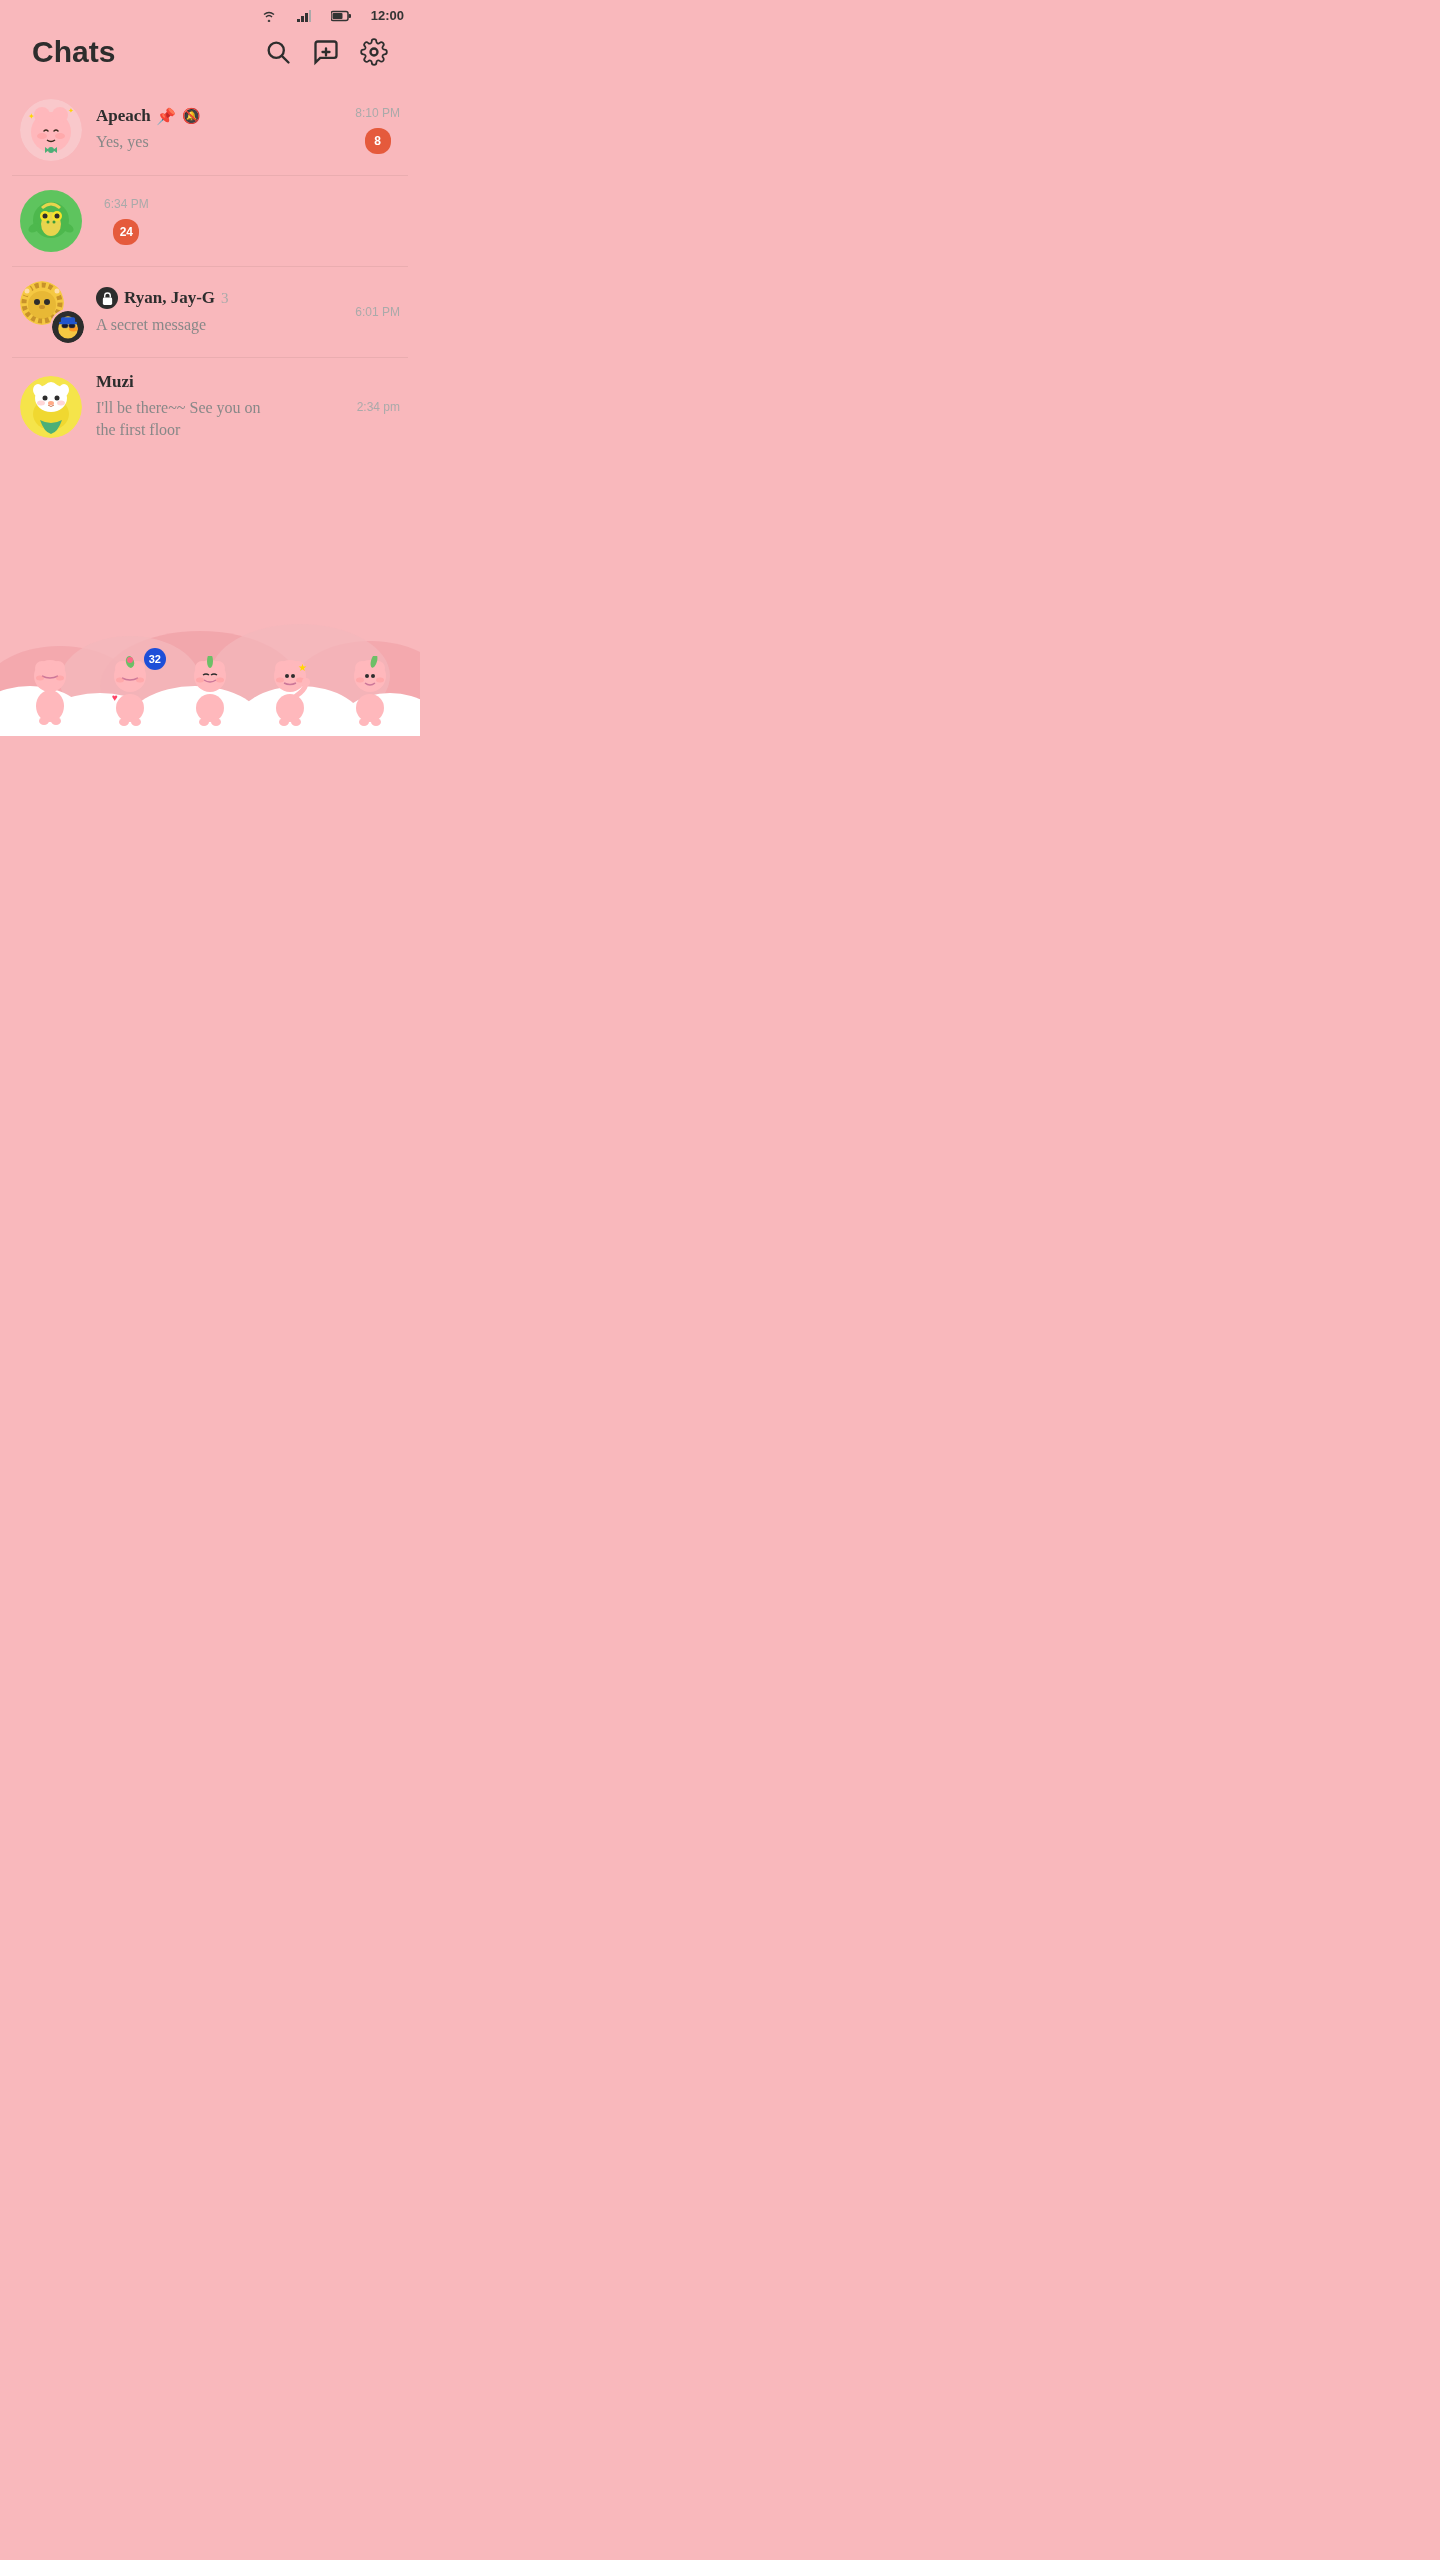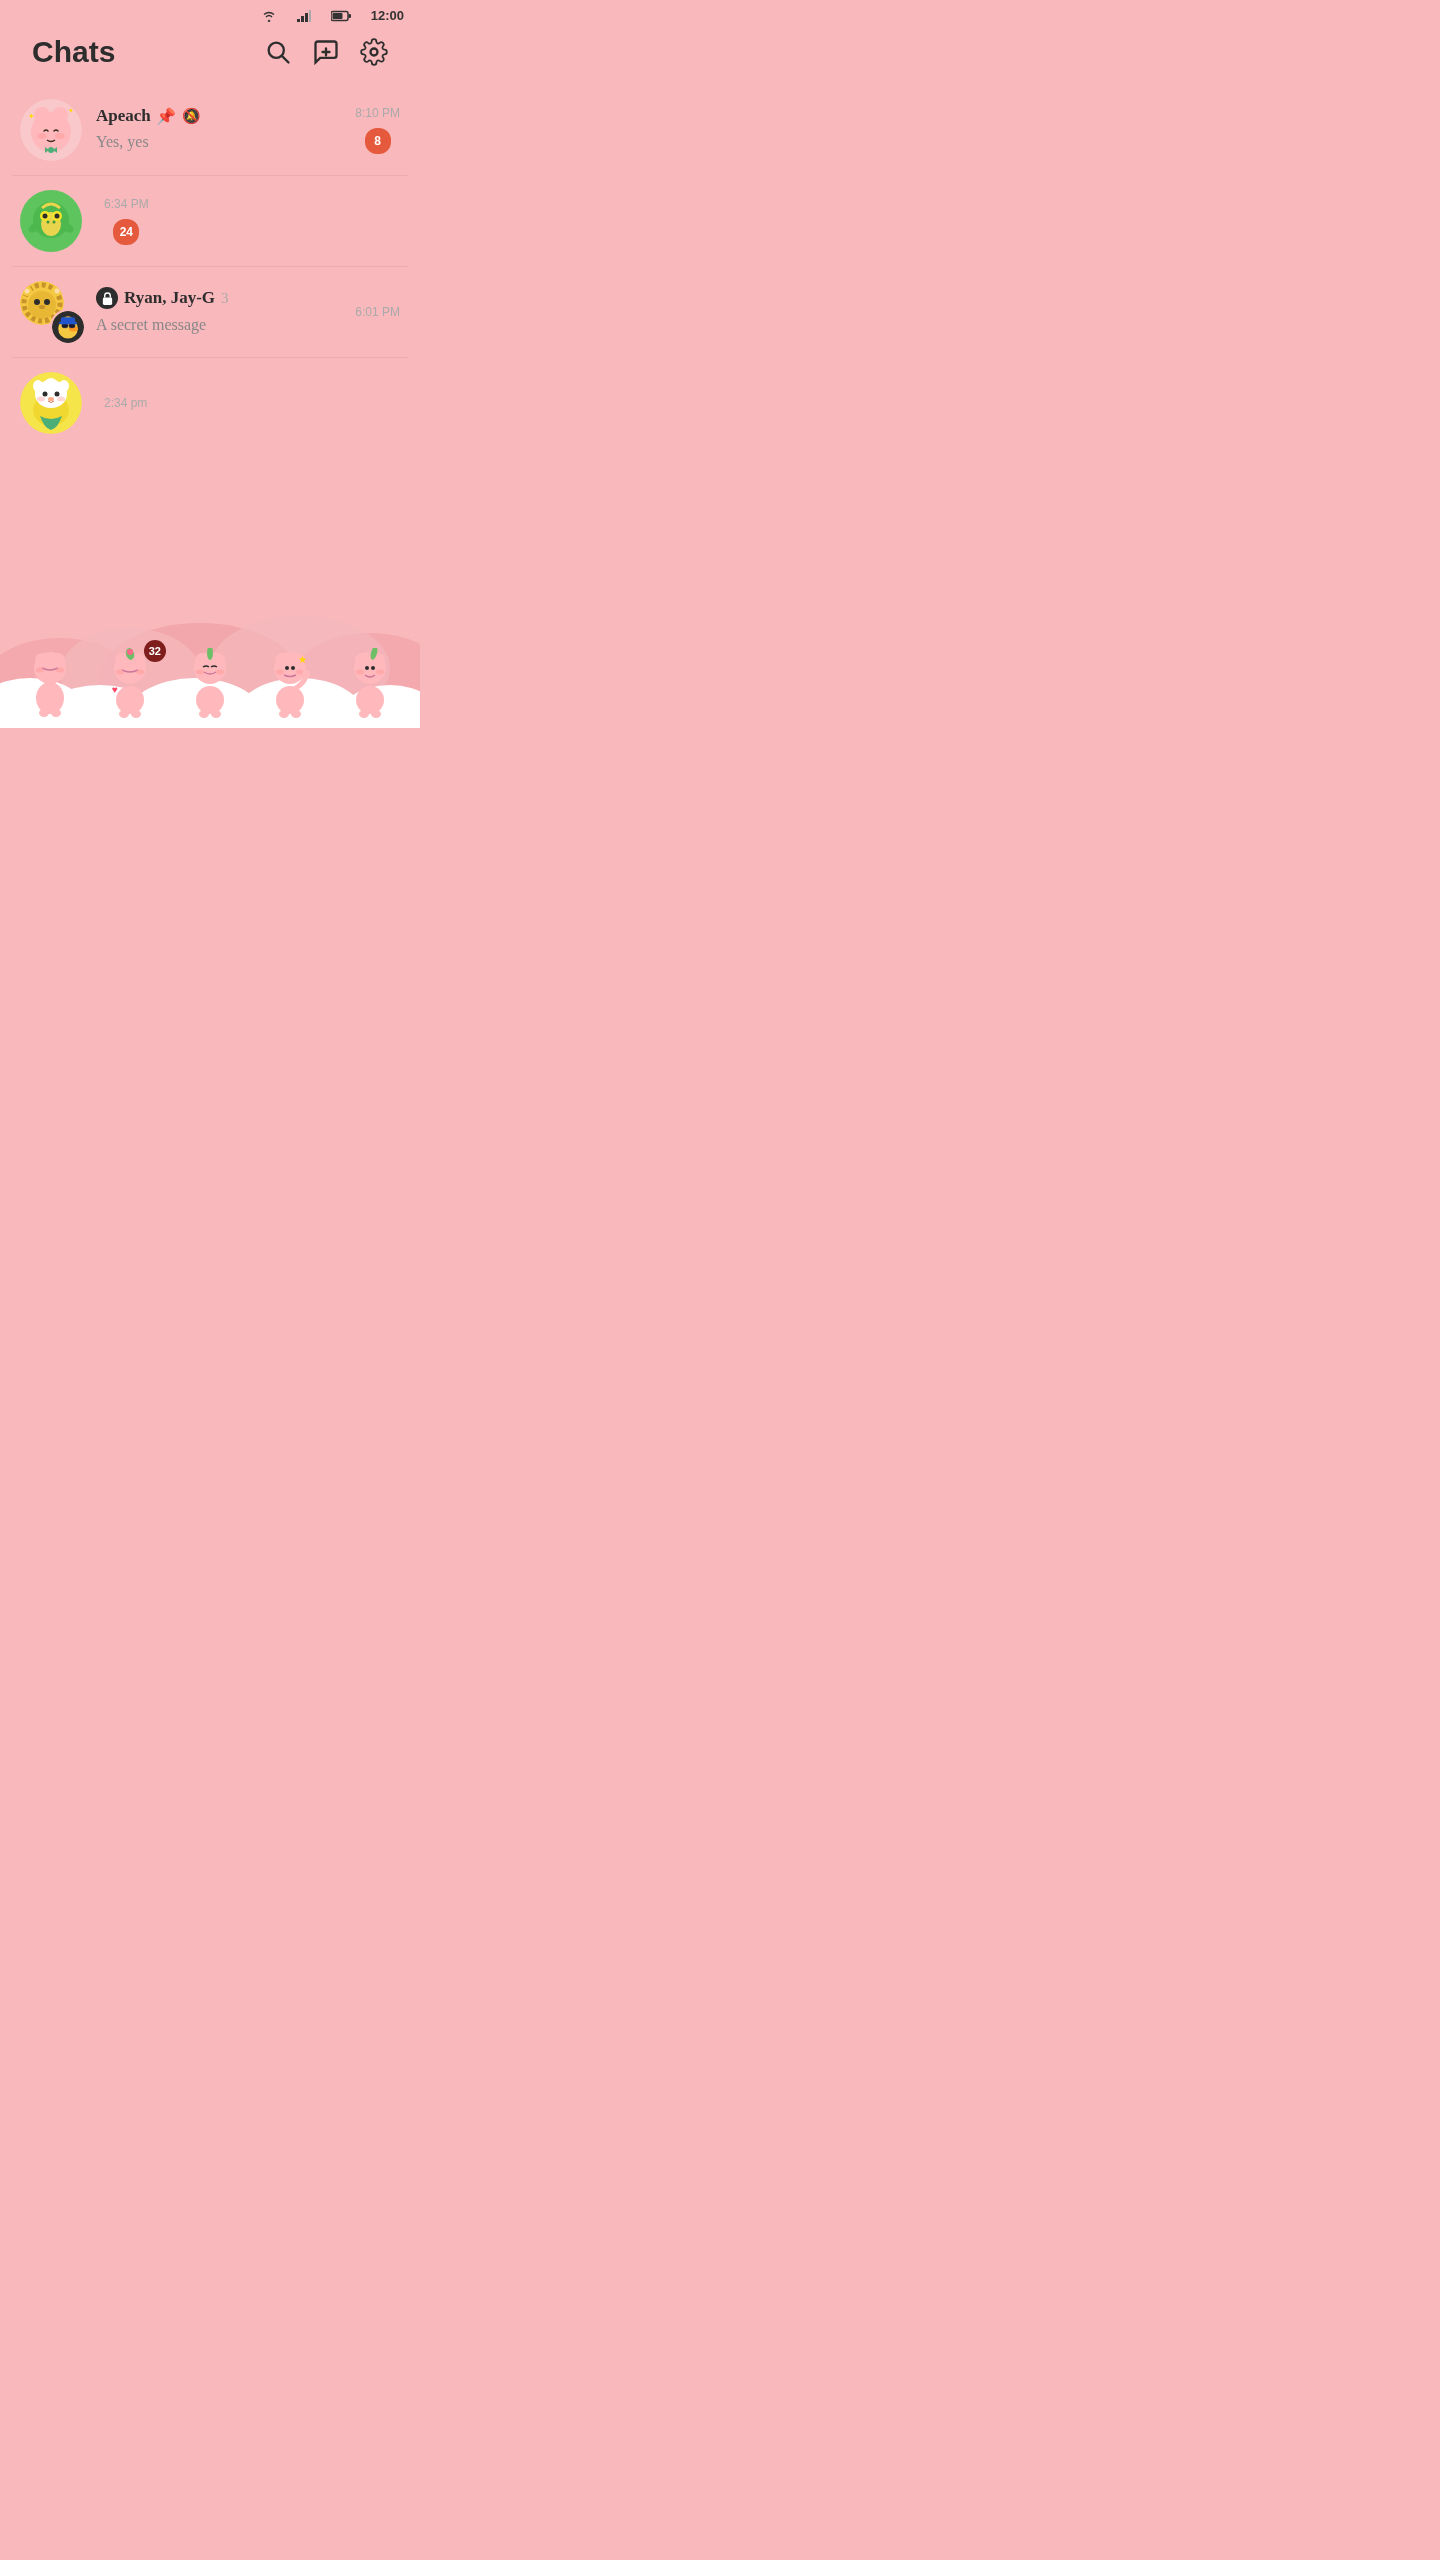--- a/index.html
+++ b/index.html
@@ -386,20 +386,27 @@
         <path d="M28 29 Q31 32 34 29" stroke="#cc7755" stroke-width="1" fill="none"></path>
 
         <ellipse cx="21" cy="27" rx="4" ry="2.5" fill="#ff9999" opacity="0.4"></ellipse>
         <ellipse cx="41" cy="27" rx="4" ry="2.5" fill="#ff9999" opacity="0.4"></ellipse>
 
         <path d="M20 44 Q31 50 42 44 Q38 56 31 58 Q24 56 20 44Z" fill="#4caf77"></path>
 
         <path d="M26 10 Q31 5 36 10" stroke="white" stroke-width="3" fill="none"></path>
       </svg>
     </div>
+    <div class="chat-info">
+      <div class="chat-name-row">
+        <span class="chat-name">Muzi</span>
+      </div>
+      <div class="chat-preview">I'll be there~~ See you on
+the first floor</div>
+    </div>
     <div class="chat-meta">
       <span class="chat-time">2:34 pm</span>
     </div>
   </div>
 
 </div>
 
 <div class="bottom-area">
 
   <svg viewBox="0 0 420 200" xmlns="http://www.w3.org/2000/svg" style="width:100%;display:block;">
@@ -434,21 +441,21 @@
         <ellipse cx="38" cy="22" rx="4" ry="2.5" fill="#ff9999" opacity="0.5"></ellipse>
 
         <ellipse cx="28" cy="50" rx="14" ry="16" fill="#ffb8bc"></ellipse>
 
         <ellipse cx="22" cy="65" rx="5" ry="4" fill="#ffb8bc"></ellipse>
         <ellipse cx="34" cy="65" rx="5" ry="4" fill="#ffb8bc"></ellipse>
       </svg>
     </div>
 
     <div style="display:flex;flex-direction:column;align-items:center;position:relative;">
-      <div style="position:absolute;top:-8px;right:-8px;background:#7f1d1d;color:white;border-radius:12px;min-width:22px;height:22px;display:flex;align-items:center;justify-content:center;font-size:11px;font-weight:700;padding:0 5px;z-index:10;">32</div>
+      <div style="position:absolute;top:-8px;right:-8px;background:#1d4ed8;color:white;border-radius:12px;min-width:22px;height:22px;display:flex;align-items:center;justify-content:center;font-size:11px;font-weight:700;padding:0 5px;z-index:10;">32</div>
       <svg width="56" height="70" viewBox="0 0 56 70" xmlns="http://www.w3.org/2000/svg">
         <circle cx="28" cy="20" r="16" fill="#ffb8bc"></circle>
         <circle cx="20" cy="12" r="7" fill="#ffb8bc"></circle>
         <circle cx="36" cy="12" r="7" fill="#ffb8bc"></circle>
 
         <ellipse cx="28" cy="6" rx="4" ry="6" fill="#6dbf67" transform="rotate(-15,28,6)"></ellipse>
         <circle cx="28" cy="4" r="3" fill="#ff6688"></circle>
         <path d="M20 22 Q28 26 36 22" stroke="#cc7799" stroke-width="1.5" fill="none"></path>
         <ellipse cx="18" cy="24" rx="4" ry="2.5" fill="#ff9999" opacity="0.5"></ellipse>
         <ellipse cx="38" cy="24" rx="4" ry="2.5" fill="#ff9999" opacity="0.5"></ellipse>

